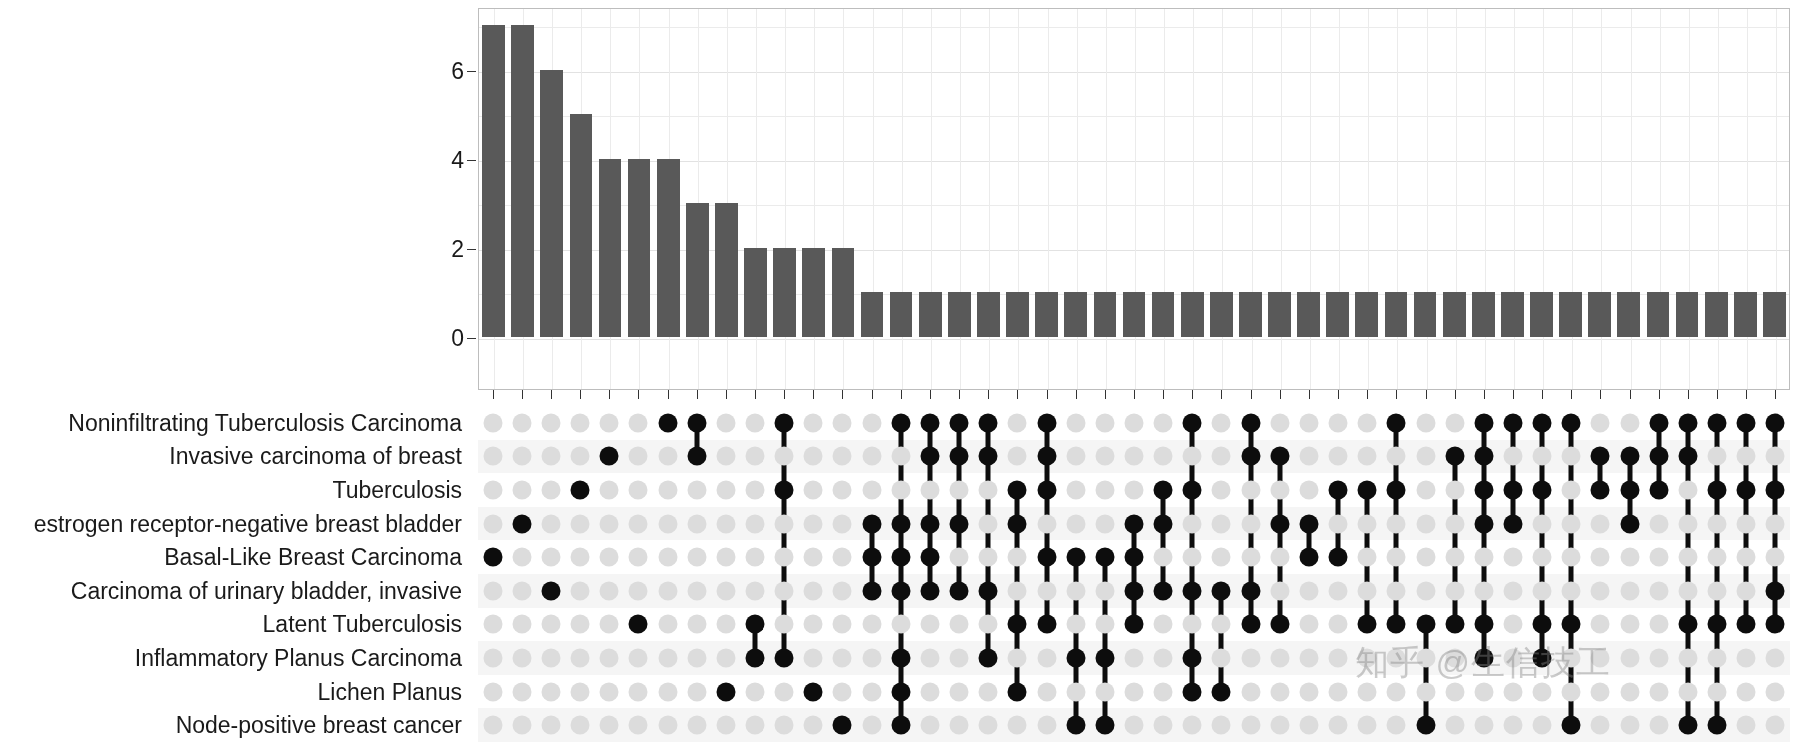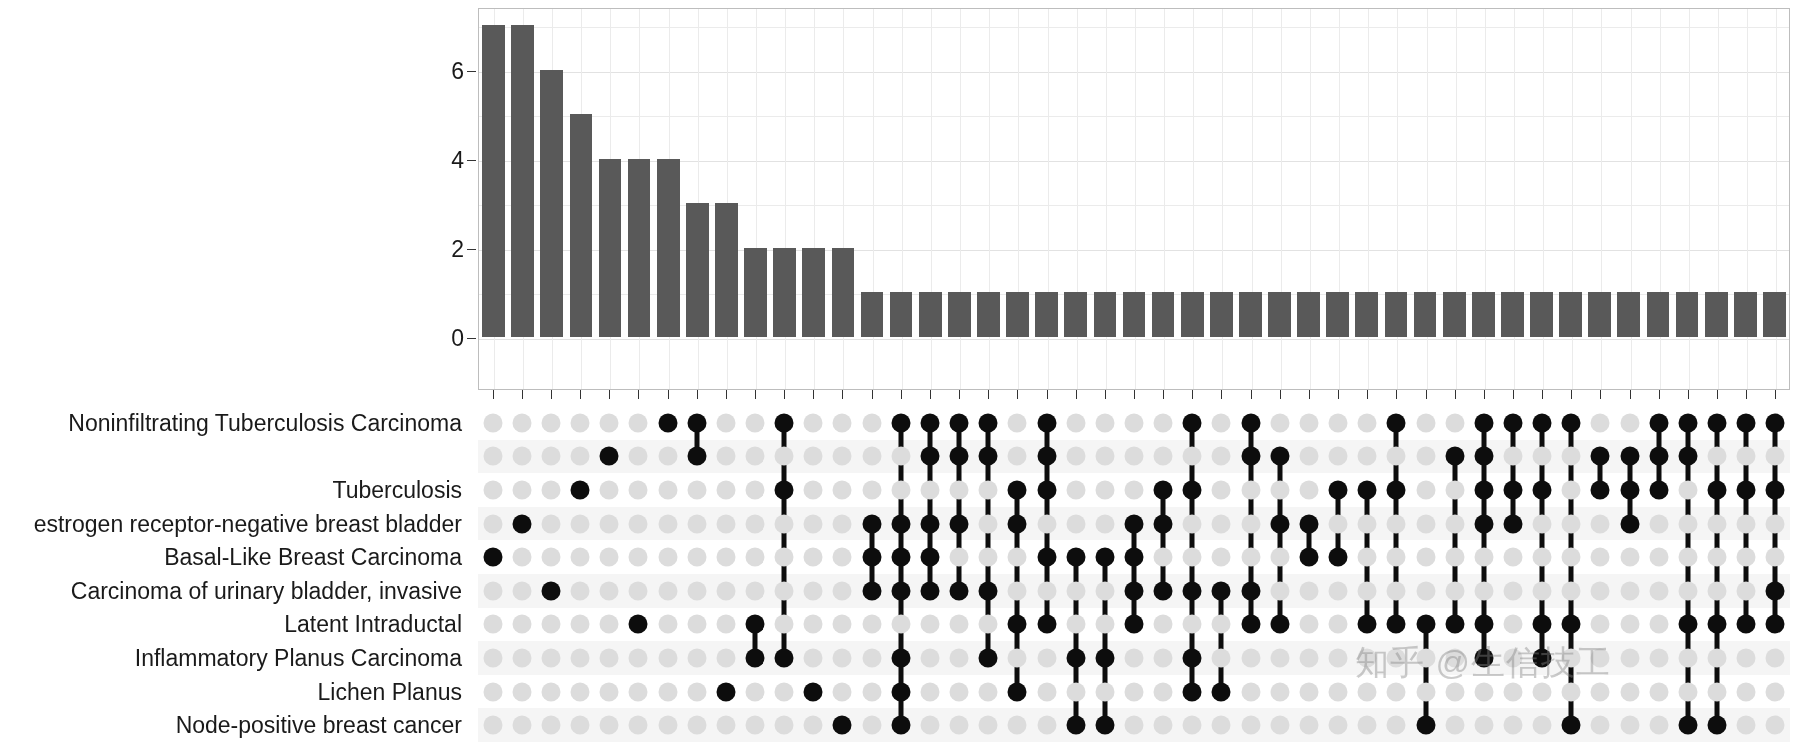--- a/index.html
+++ b/index.html
@@ -430,25 +430,26 @@
       <div class="xtick" style="left: 1151.64px;"></div>
       <div class="xtick" style="left: 1180.8px;"></div>
       <div class="xtick" style="left: 1209.96px;"></div>
       <div class="xtick" style="left: 1239.11px;"></div>
       <div class="xtick" style="left: 1268.27px;"></div>
       <div class="xtick" style="left: 1297.42px;"></div>
     </div>
 
   <div id="matrix-labels">
       <div class="row-label" style="top: 16.8px;">Noninfiltrating Tuberculosis Carcinoma</div>
+      <div class="row-label" style="top: 50.4px;">Invasive carcinoma of breast</div>
       <div class="row-label" style="top: 84px;">Tuberculosis</div>
       <div class="row-label" style="top: 117.6px;">estrogen receptor-negative breast bladder</div>
       <div class="row-label" style="top: 184.8px;">Carcinoma of urinary bladder, invasive</div>
       <div class="row-label" style="top: 151.2px;">Basal-Like Breast Carcinoma</div>
-      <div class="row-label" style="top: 218.4px;">Latent Intraductal</div>
+      <div class="row-label" style="top: 218.4px;">Latent Tuberculosis</div>
       <div class="row-label" style="top: 252px;">Inflammatory Planus Carcinoma</div>
       <div class="row-label" style="top: 285.6px;">Lichen Planus</div>
       <div class="row-label" style="top: 319.2px;">Node-positive breast cancer</div>
     </div>
 
   <div id="matrix-panel">
       <div class="row-stripe" style="top: 33.6px; height: 33.6px;"></div>
       <div class="row-stripe" style="top: 100.8px; height: 33.6px;"></div>
       <div class="row-stripe" style="top: 168px; height: 33.6px;"></div>
       <div class="row-stripe" style="top: 235.2px; height: 33.6px;"></div>

